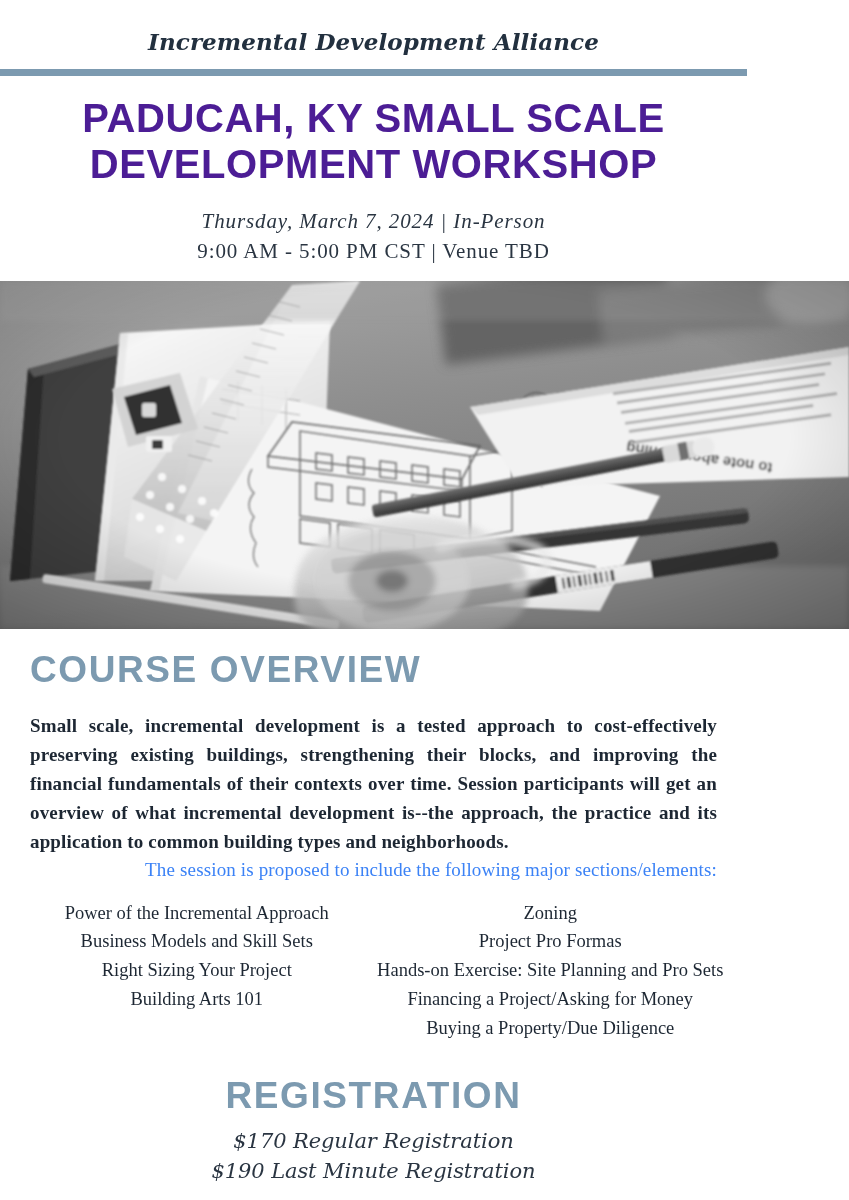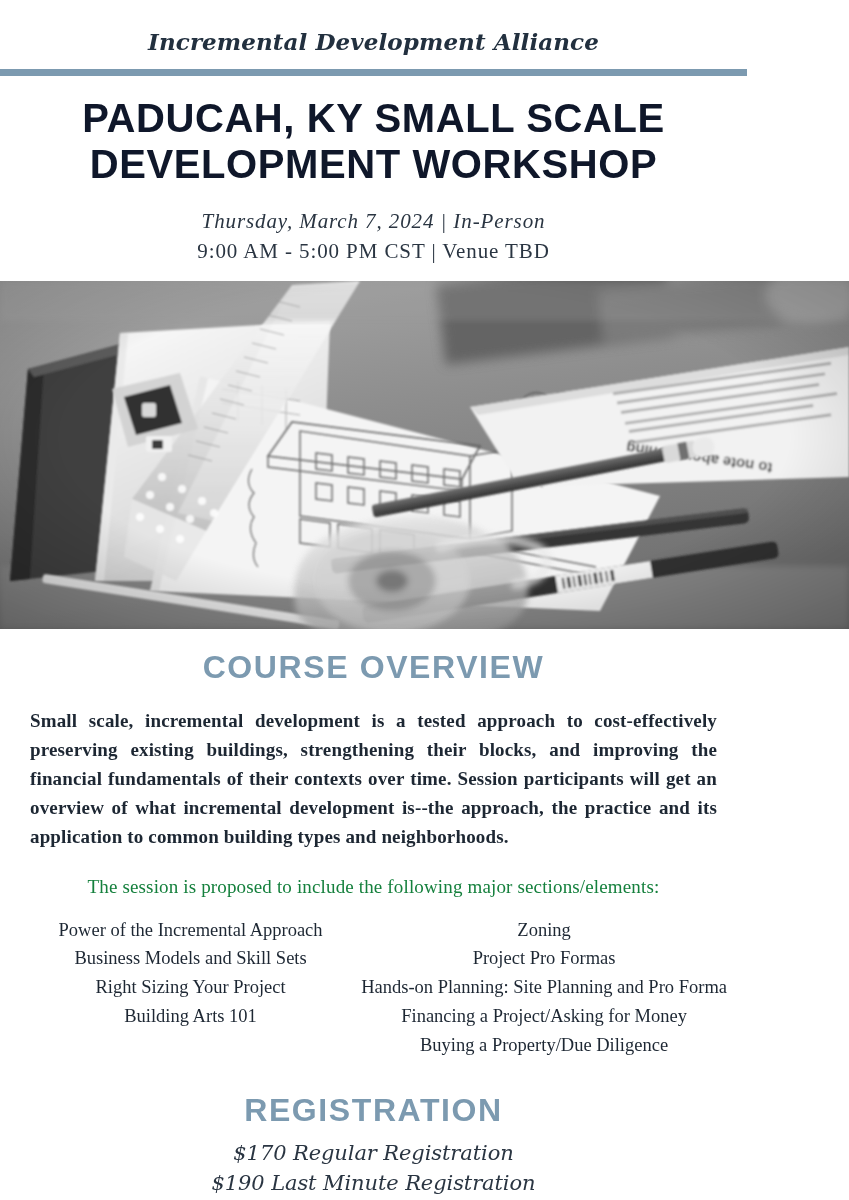--- a/index.html
+++ b/index.html
@@ -53,21 +53,21 @@
   .title-block {
     text-align:center;
     padding:20px 40px 0 40px;
   }
   .event-title {
     font-family:"Liberation Sans", sans-serif;
     font-weight:bold;
     font-size:40px;
     line-height:1.14;
     letter-spacing:0.6px;
-    color:#0f172a;
+    color:#4c1d95;
     text-transform:uppercase;
   }
   .event-meta {
     margin-top:20px;
     font-family:Liberation Serif, serif;
     font-size:21px;
     line-height:1.42;
     letter-spacing:0.9px;
     color:#2a3542;
   }
@@ -84,46 +84,44 @@
     background:#8e9092;
     flex:none;
     filter:grayscale(100%);
   }
   .hero-svg { display:block; width:849px; height:348px; }
 
   
   .section-heading {
     font-family:"Liberation Sans", sans-serif;
     font-weight:bold;
-    font-size:32px;
+    font-size:37px;
     letter-spacing:1.6px;
     color:#7c9ab0;
-    text-align:center;
     text-transform:uppercase;
   }
 
   .overview {
     padding:20px 30px 0 30px;
   }
   .overview-body {
     margin-top:20px;
     font-size:19px;
     line-height:1.53;
     text-align:justify;
     letter-spacing:0.15px;
     color:#1d2733;
     font-weight:bold;
   }
   .overview-lead {
-    margin-top:22px;
     font-size:19px;
     line-height:1.5;
     letter-spacing:0.15px;
-    color:#15803d;
-    text-align:center;
+    color:#3b82f6;
+    text-align:right;
   }
 
   
   .topics {
     display:flex;
     margin-top:14px;
     padding:0 20px;
   }
   .topic-col {
     flex:1 1 50%;
@@ -395,21 +393,21 @@
   <div class="topics">
     <div class="topic-col">
       <div class="topic-item">Power of the Incremental Approach</div>
       <div class="topic-item">Business Models and Skill Sets</div>
       <div class="topic-item">Right Sizing Your Project</div>
       <div class="topic-item">Building Arts 101</div>
     </div>
     <div class="topic-col">
       <div class="topic-item">Zoning</div>
       <div class="topic-item">Project Pro Formas</div>
-      <div class="topic-item">Hands-on Planning: Site Planning and Pro Forma</div>
+      <div class="topic-item">Hands-on Exercise: Site Planning and Pro Sets</div>
       <div class="topic-item">Financing a Project/Asking for Money</div>
       <div class="topic-item">Buying a Property/Due Diligence</div>
     </div>
   </div>
 
   <div class="registration">
     <h2 class="section-heading">REGISTRATION</h2>
     <div class="price-list">
       <div class="price-item">$170 Regular Registration</div>
       <div class="price-item">$190 Last Minute Registration</div>

